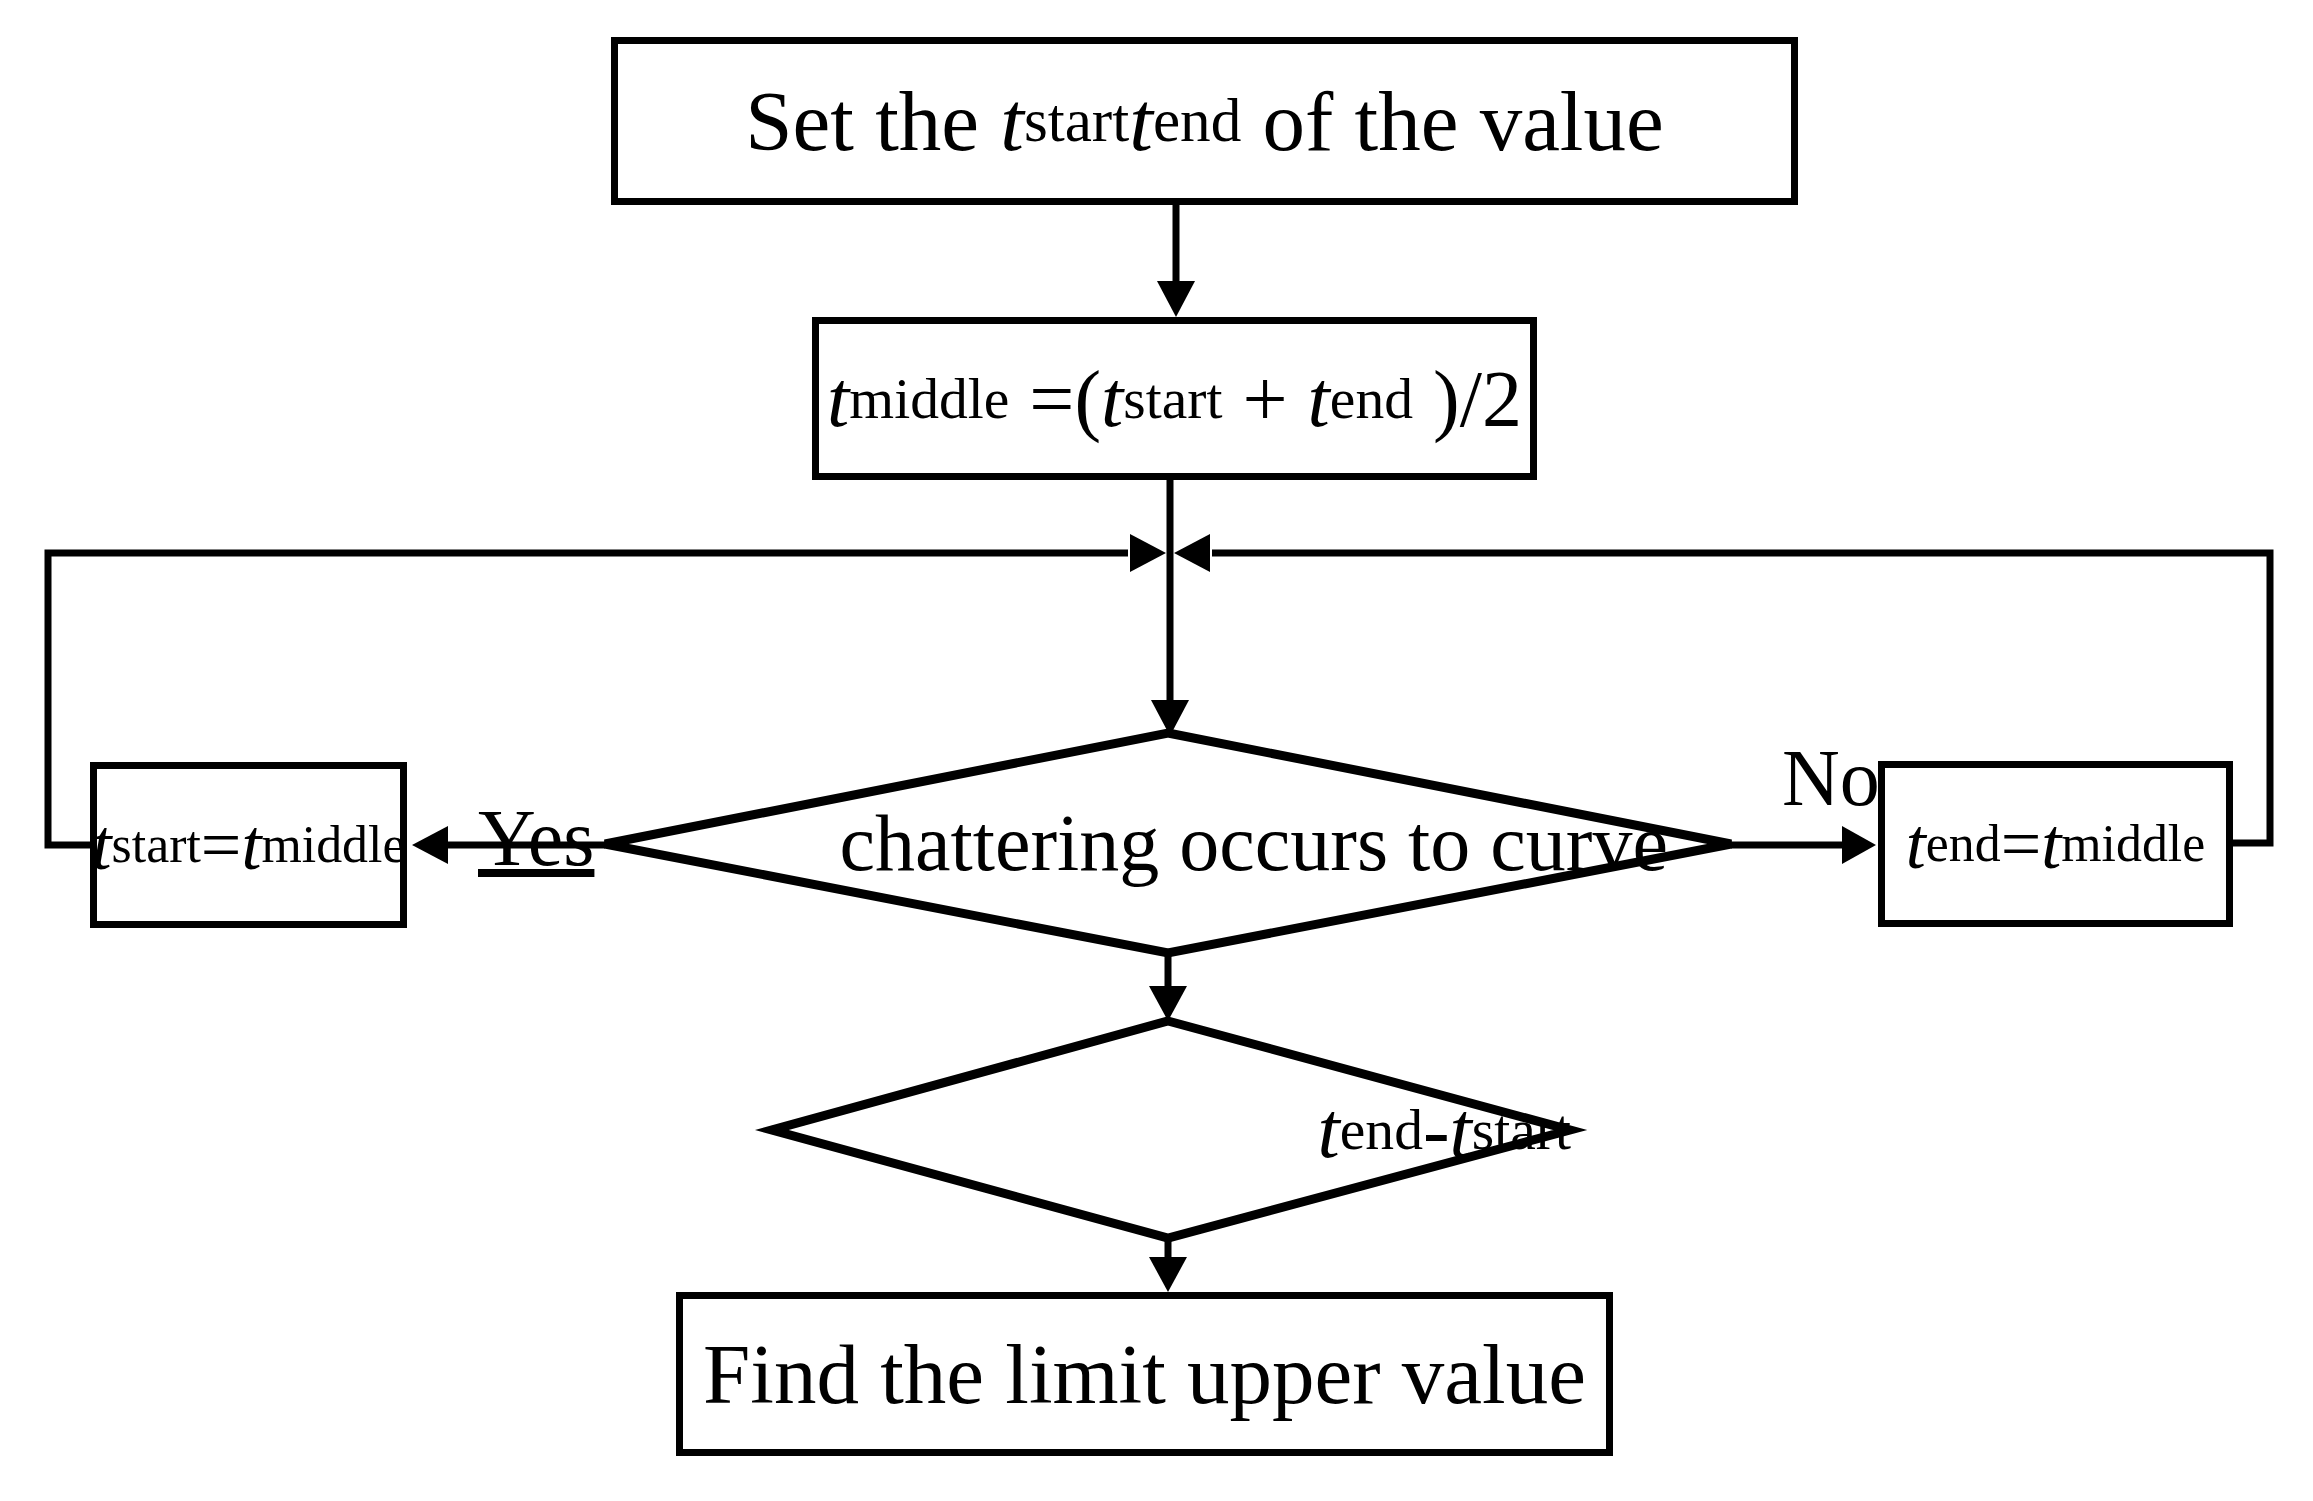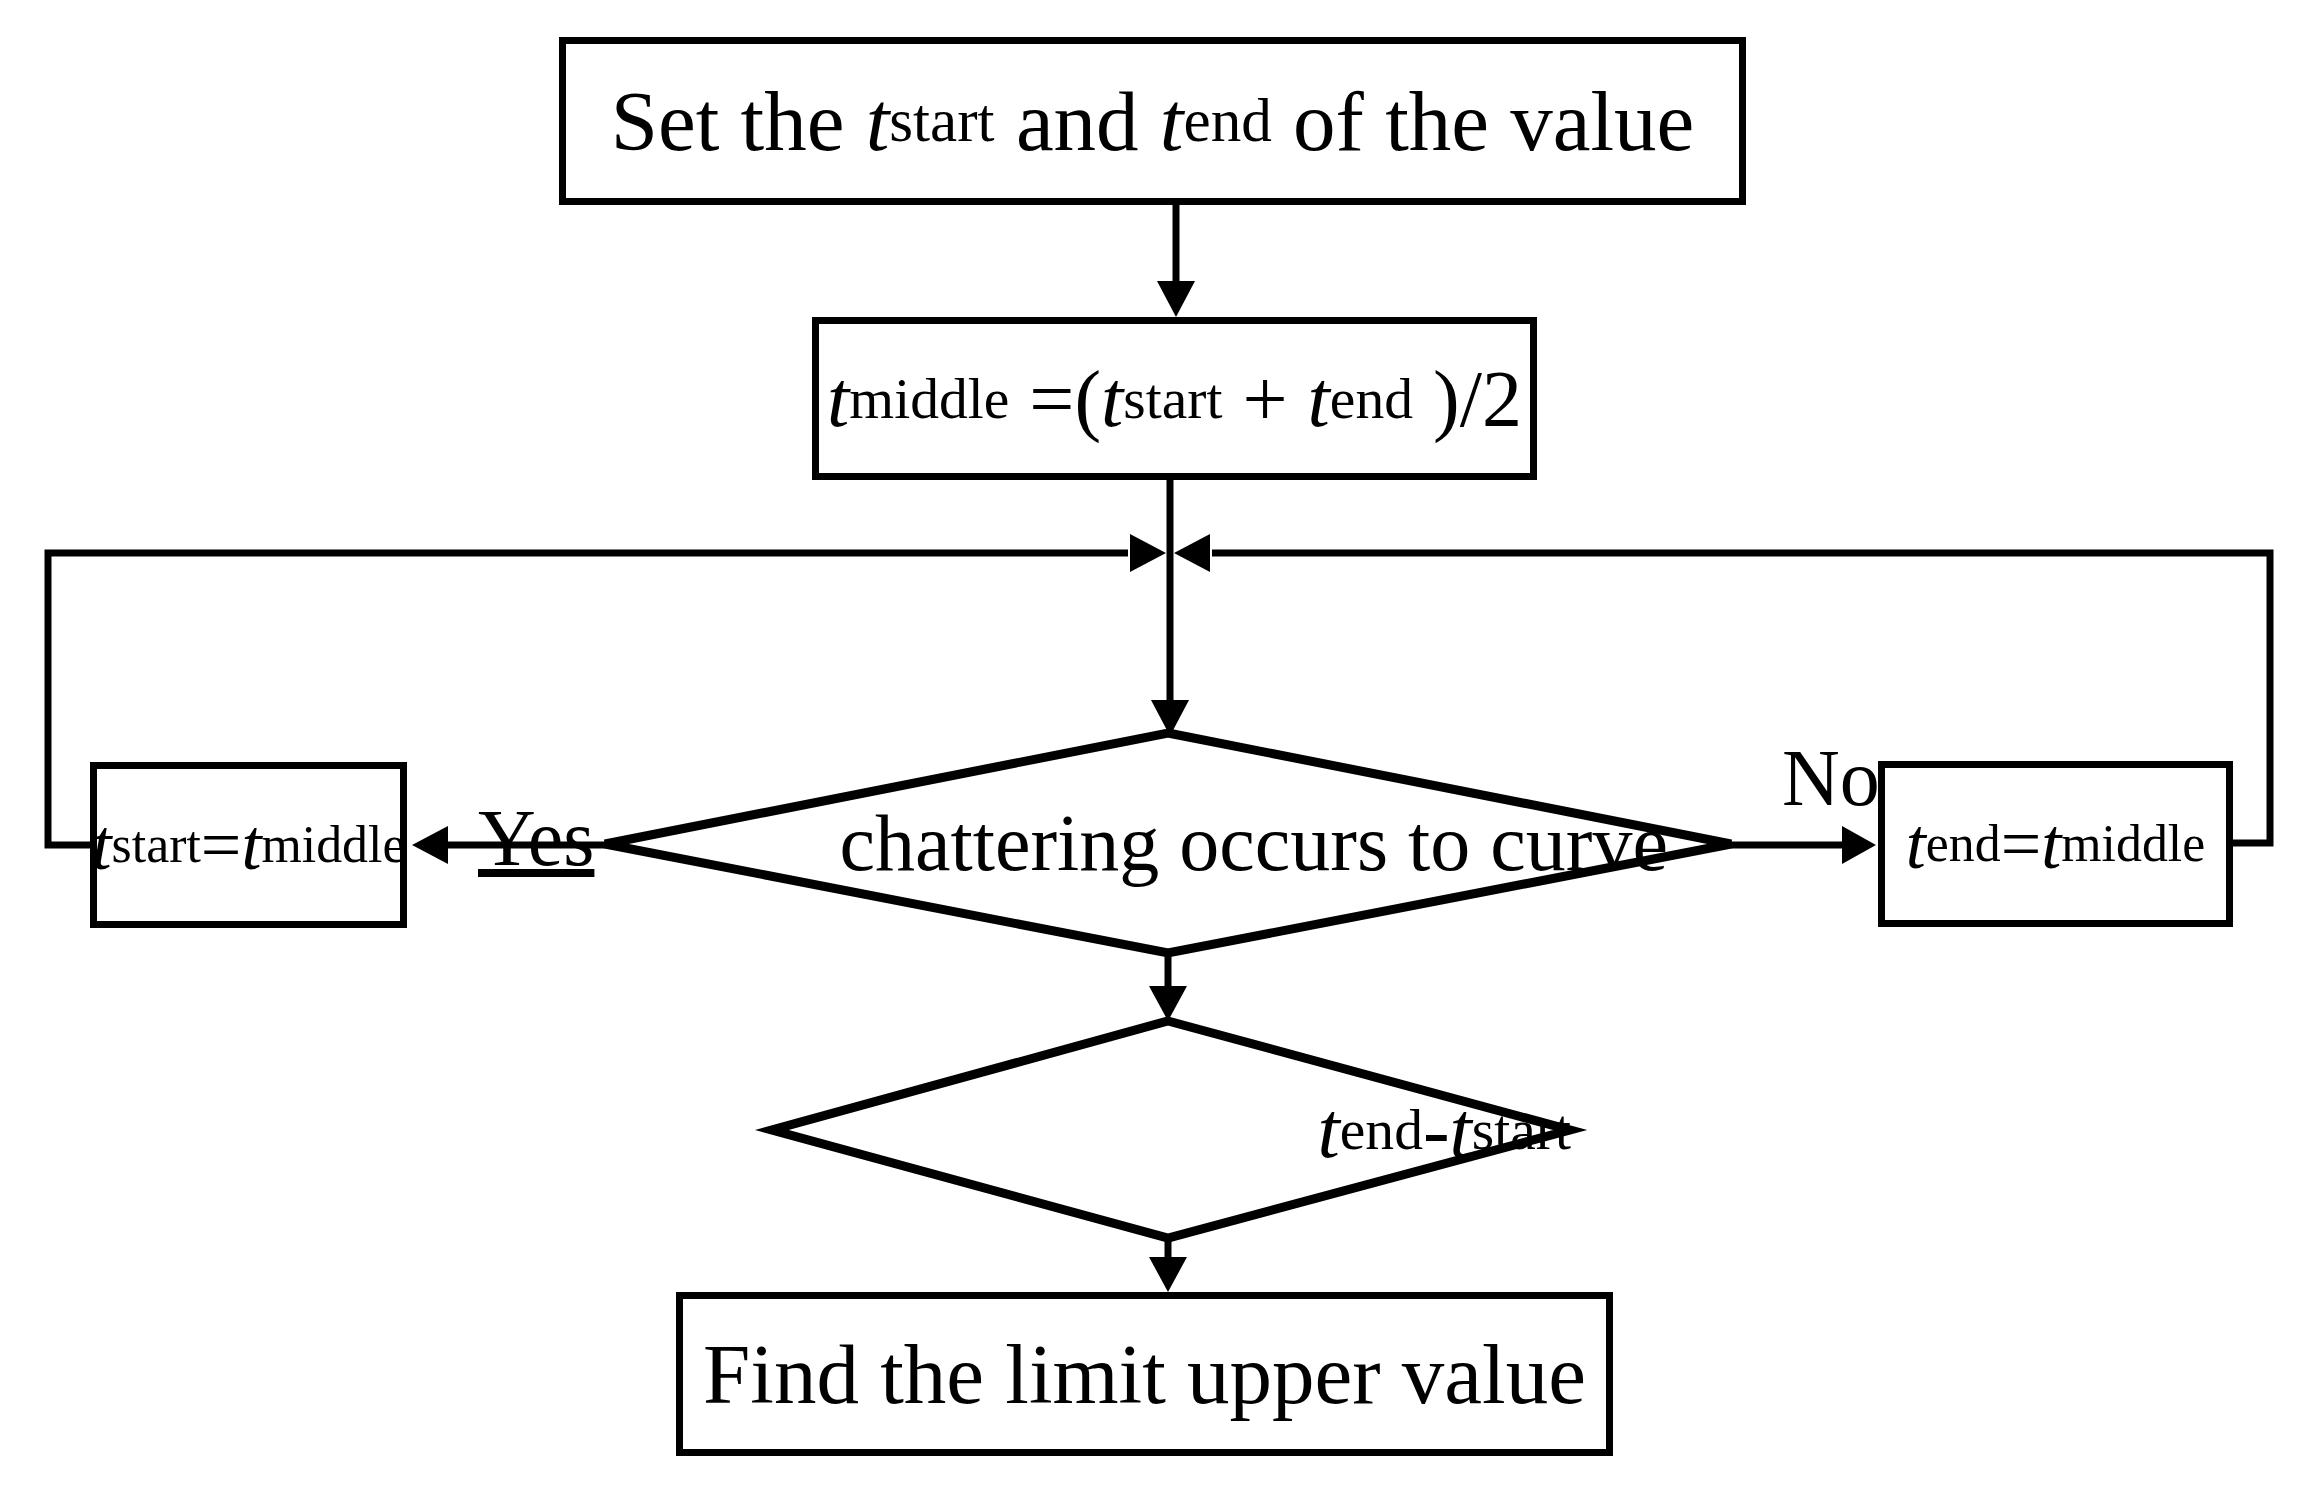--- a/index.html
+++ b/index.html
@@ -88,21 +88,21 @@
     <g>
       <line x1="1168" y1="1238" x2="1168" y2="1259" stroke="currentColor" stroke-width="7"></line>
       <polygon points="1168,1292 1149,1257 1187,1257" fill="currentColor"></polygon>
     </g>
 
     <polygon points="1168,733 1731,844 1168,953 605,844" fill="var(--node-fill, #ffffff)" stroke="currentColor" stroke-width="9"></polygon>
 
     <polygon points="1168,1021 1570,1130 1168,1238 772,1130" fill="var(--node-fill, #ffffff)" stroke="currentColor" stroke-width="9"></polygon>
   </svg>
 
-  <div class="node fs85" style="left:559px; top:37px; width:1187px; height:168px;"><span>Set the </span><span class="it">t</span><span class="sub">start</span><span> and </span><span class="it">t</span><span class="sub">end</span><span> of the value</span></div>
+  <div class="node fs85" style="left:611px; top:37px; width:1187px; height:168px;"><span>Set the </span><span class="it">t</span><span class="sub">start</span><span class="it">t</span><span class="sub">end</span><span> of the value</span></div>
 
   <div class="node fs80" style="left:812px; top:317px; width:725px; height:163px;"><span class="it">t</span><span class="sub">middle</span><span> =(</span><span class="it">t</span><span class="sub">start</span><span> + </span><span class="it">t</span><span class="sub">end</span><span> )/2</span></div>
 
   <div class="node fs72" style="left:90px; top:762px; width:317px; height:166px;"><span class="it">t</span><span class="sub">start</span><span>=</span><span class="it">t</span><span class="sub">middle</span></div>
 
   <div class="node fs72" style="left:1878px; top:761px; width:355px; height:166px;"><span class="it">t</span><span class="sub">end</span><span>=</span><span class="it">t</span><span class="sub">middle</span></div>
 
   <div class="node fs85" style="left:676px; top:1292px; width:937px; height:164px;"><span>Find the limit upper value</span></div>
 
   <div class="dlabel fs80" style="left:668px; top:783px; width:1000px; height:120px;"><span>chattering occurs to curve</span></div>

